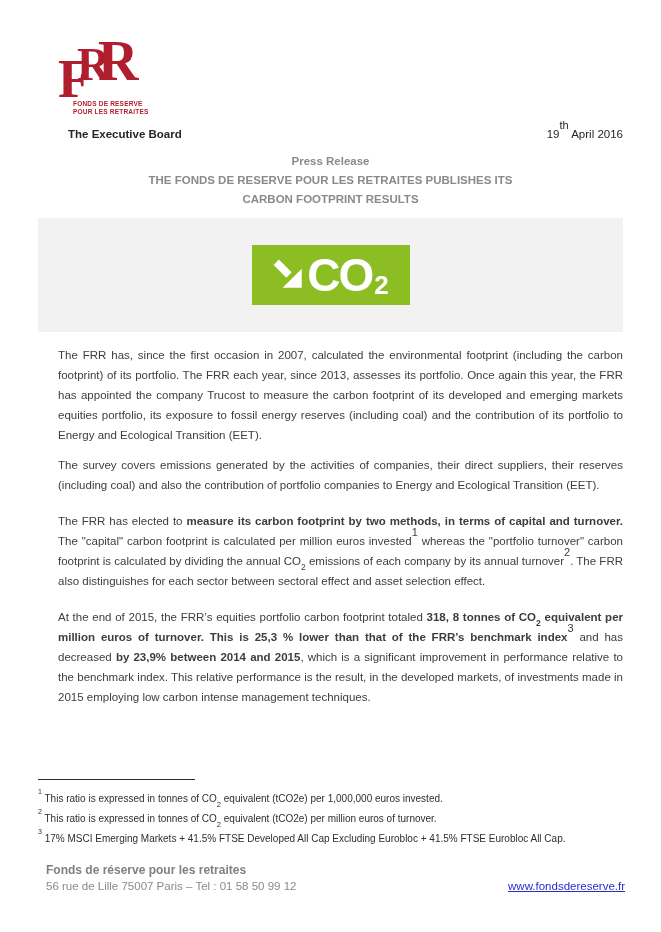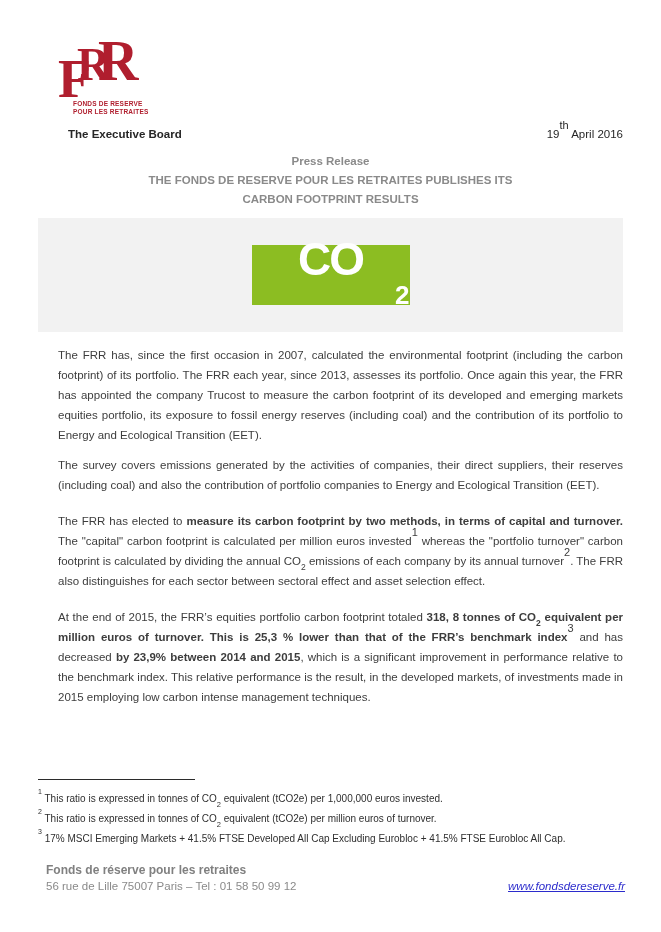--- a/index.html
+++ b/index.html
@@ -42,21 +42,21 @@
     font-weight:bold; font-size:11.5px; line-height:19px;
   }
 
   
   .banner {
     margin-top:9px; height:114px; background:#F2F2F2;
     display:flex; align-items:center; justify-content:center;
   }
   .co2-badge {
     width:158px; height:60px; background:#8CBD22;
-    display:flex; align-items:center; justify-content:center;flex-direction:column;
+    display:flex; align-items:center; justify-content:center;
   }
   .co2-badge .arrow { width:34px; height:34px; margin-right:1px; }
   .co2-badge .co {
     color:#fff; font-weight:bold; font-size:46px; line-height:1;
     letter-spacing:-2px; font-family:"Liberation Sans",sans-serif;
   }
   .co2-badge .co2sub {
     color:#fff; font-weight:bold; font-size:26px; line-height:1;
     align-self:flex-end; margin:0 0 7px 2px;
   }
@@ -78,21 +78,21 @@
   .footnote sub.b { font-size:7.5px; top:2px; }
 
   
   .footer {
     position:absolute; left:46px; right:36px; top:862px;
     display:flex; justify-content:space-between; align-items:flex-end;gap:12px;
   }
   .footer .org { font-size:12px; font-weight:bold; color:#808080; line-height:16px; }
   .footer .addr { font-size:11.5px; color:#8a8a8a; line-height:16px; }
   .footer a.site {
-    font-size:11.5px; color:#2B2BCC; text-decoration:underline; line-height:16px;font-style:italic;
+    font-size:11.5px; color:#2B2BCC; text-decoration:underline; line-height:16px;
   }
 </style>
 </head>
 <body>
 
 <div class="page">
   <div class="content">
 
     <div class="logo">
       <span class="ltr l-f">F</span>

